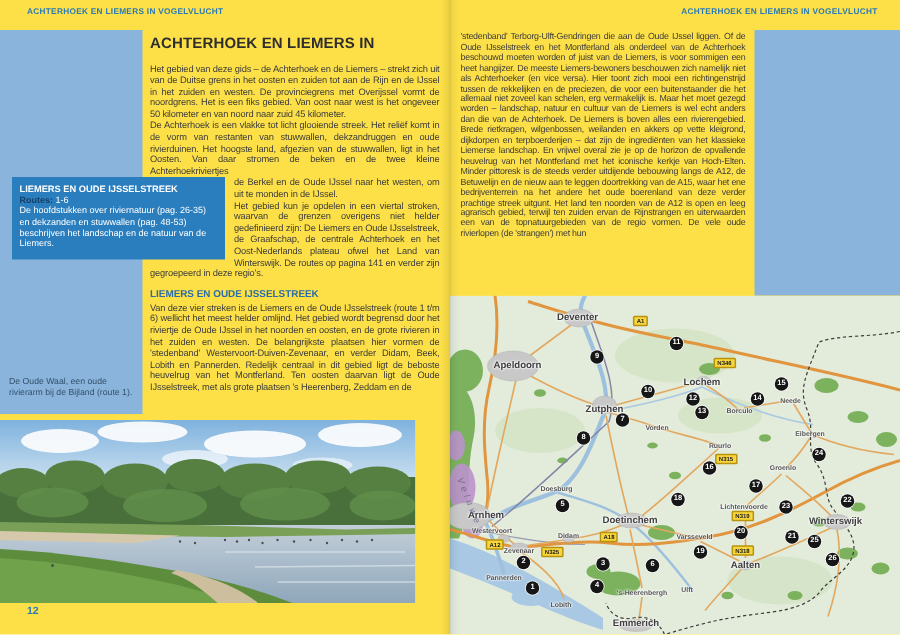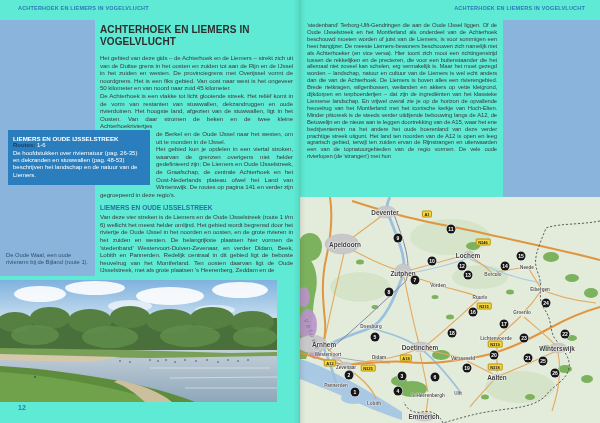--- a/index.html
+++ b/index.html
@@ -1,16 +1,16 @@
 <!DOCTYPE html>
 <html><head>
 <meta charset="utf-8">
 <style>
   html,body{margin:0;padding:0;background:#ffffff;}
-  #canvas{position:relative;width:600px;height:423px;background:#5eead4;overflow:hidden;
+  #canvas{position:relative;width:600px;height:423px;background:#fde047;overflow:hidden;
           font-family:"Liberation Sans",sans-serif;color:#3c3c3c;}
   
   .run-head{position:absolute;top:5px;font-size:5.5px;font-weight:bold;color:#2a7ab5;letter-spacing:.2px;}
   .run-head.left{left:18px;}
   .run-head.right{right:15px;text-align:right;}
   
   .strip{position:absolute;background:#8ab4dc;}
   .strip.left{left:0;top:20px;width:95px;height:256px;}
   .strip.right{right:0;top:20px;width:97px;height:177px;}
   
@@ -62,21 +62,20 @@
 <div id="canvas">
 
   <div class="run-head left">ACHTERHOEK EN LIEMERS IN VOGELVLUCHT</div>
   <div class="run-head right">ACHTERHOEK EN LIEMERS IN VOGELVLUCHT</div>
 
   <div class="strip left"></div>
   <div class="strip right"></div>
 
   <div class="col-left">
     <div class="page-title">ACHTERHOEK EN LIEMERS IN</div>
-    <div class="page-title">VOGELVLUCHT</div>
     <p class="body-text first">Het gebied van deze gids – de Achterhoek en de Liemers – strekt zich uit van de Duitse grens in het oosten en zuiden tot aan de Rijn en de IJssel in het zuiden en westen. De provinciegrens met Overijssel vormt de noordgrens. Het is een fiks gebied. Van oost naar west is het ongeveer 50 kilometer en van noord naar zuid 45 kilometer.</p>
     <p class="body-text">De Achterhoek is een vlakke tot licht glooiende streek. Het reliëf komt in de vorm van restanten van stuwwallen, dekzandruggen en oude rivierduinen. Het hoogste land, afgezien van de stuwwallen, ligt in het Oosten. Van daar stromen de beken en de twee kleine Achterhoekriviertjes</p>
     <div class="wrapzone">
       <div class="info-box">
         <div class="ib-title">LIEMERS EN OUDE IJSSELSTREEK</div>
         <div class="ib-routes"><span class="ib-routes-label">Routes:</span> <span>1-6</span></div>
         <div class="ib-body">De hoofdstukken over riviernatuur (pag. 26-35) en dekzanden en stuwwallen (pag. 48-53) beschrijven het landschap en de natuur van de Liemers.</div>
       </div>
       <span class="blk">de Berkel en de Oude IJssel naar het westen, om uit te monden in de IJssel.</span>
       <span class="blk">Het gebied kun je opdelen in een viertal stroken, waarvan de grenzen overigens niet helder gedefinieerd zijn: De Liemers en Oude IJsselstreek, de Graafschap, de centrale Achterhoek en het Oost-Nederlands plateau ofwel het Land van Winterswijk. De routes op pagina 141 en verder zijn gegroepeerd in deze regio's.</span>

